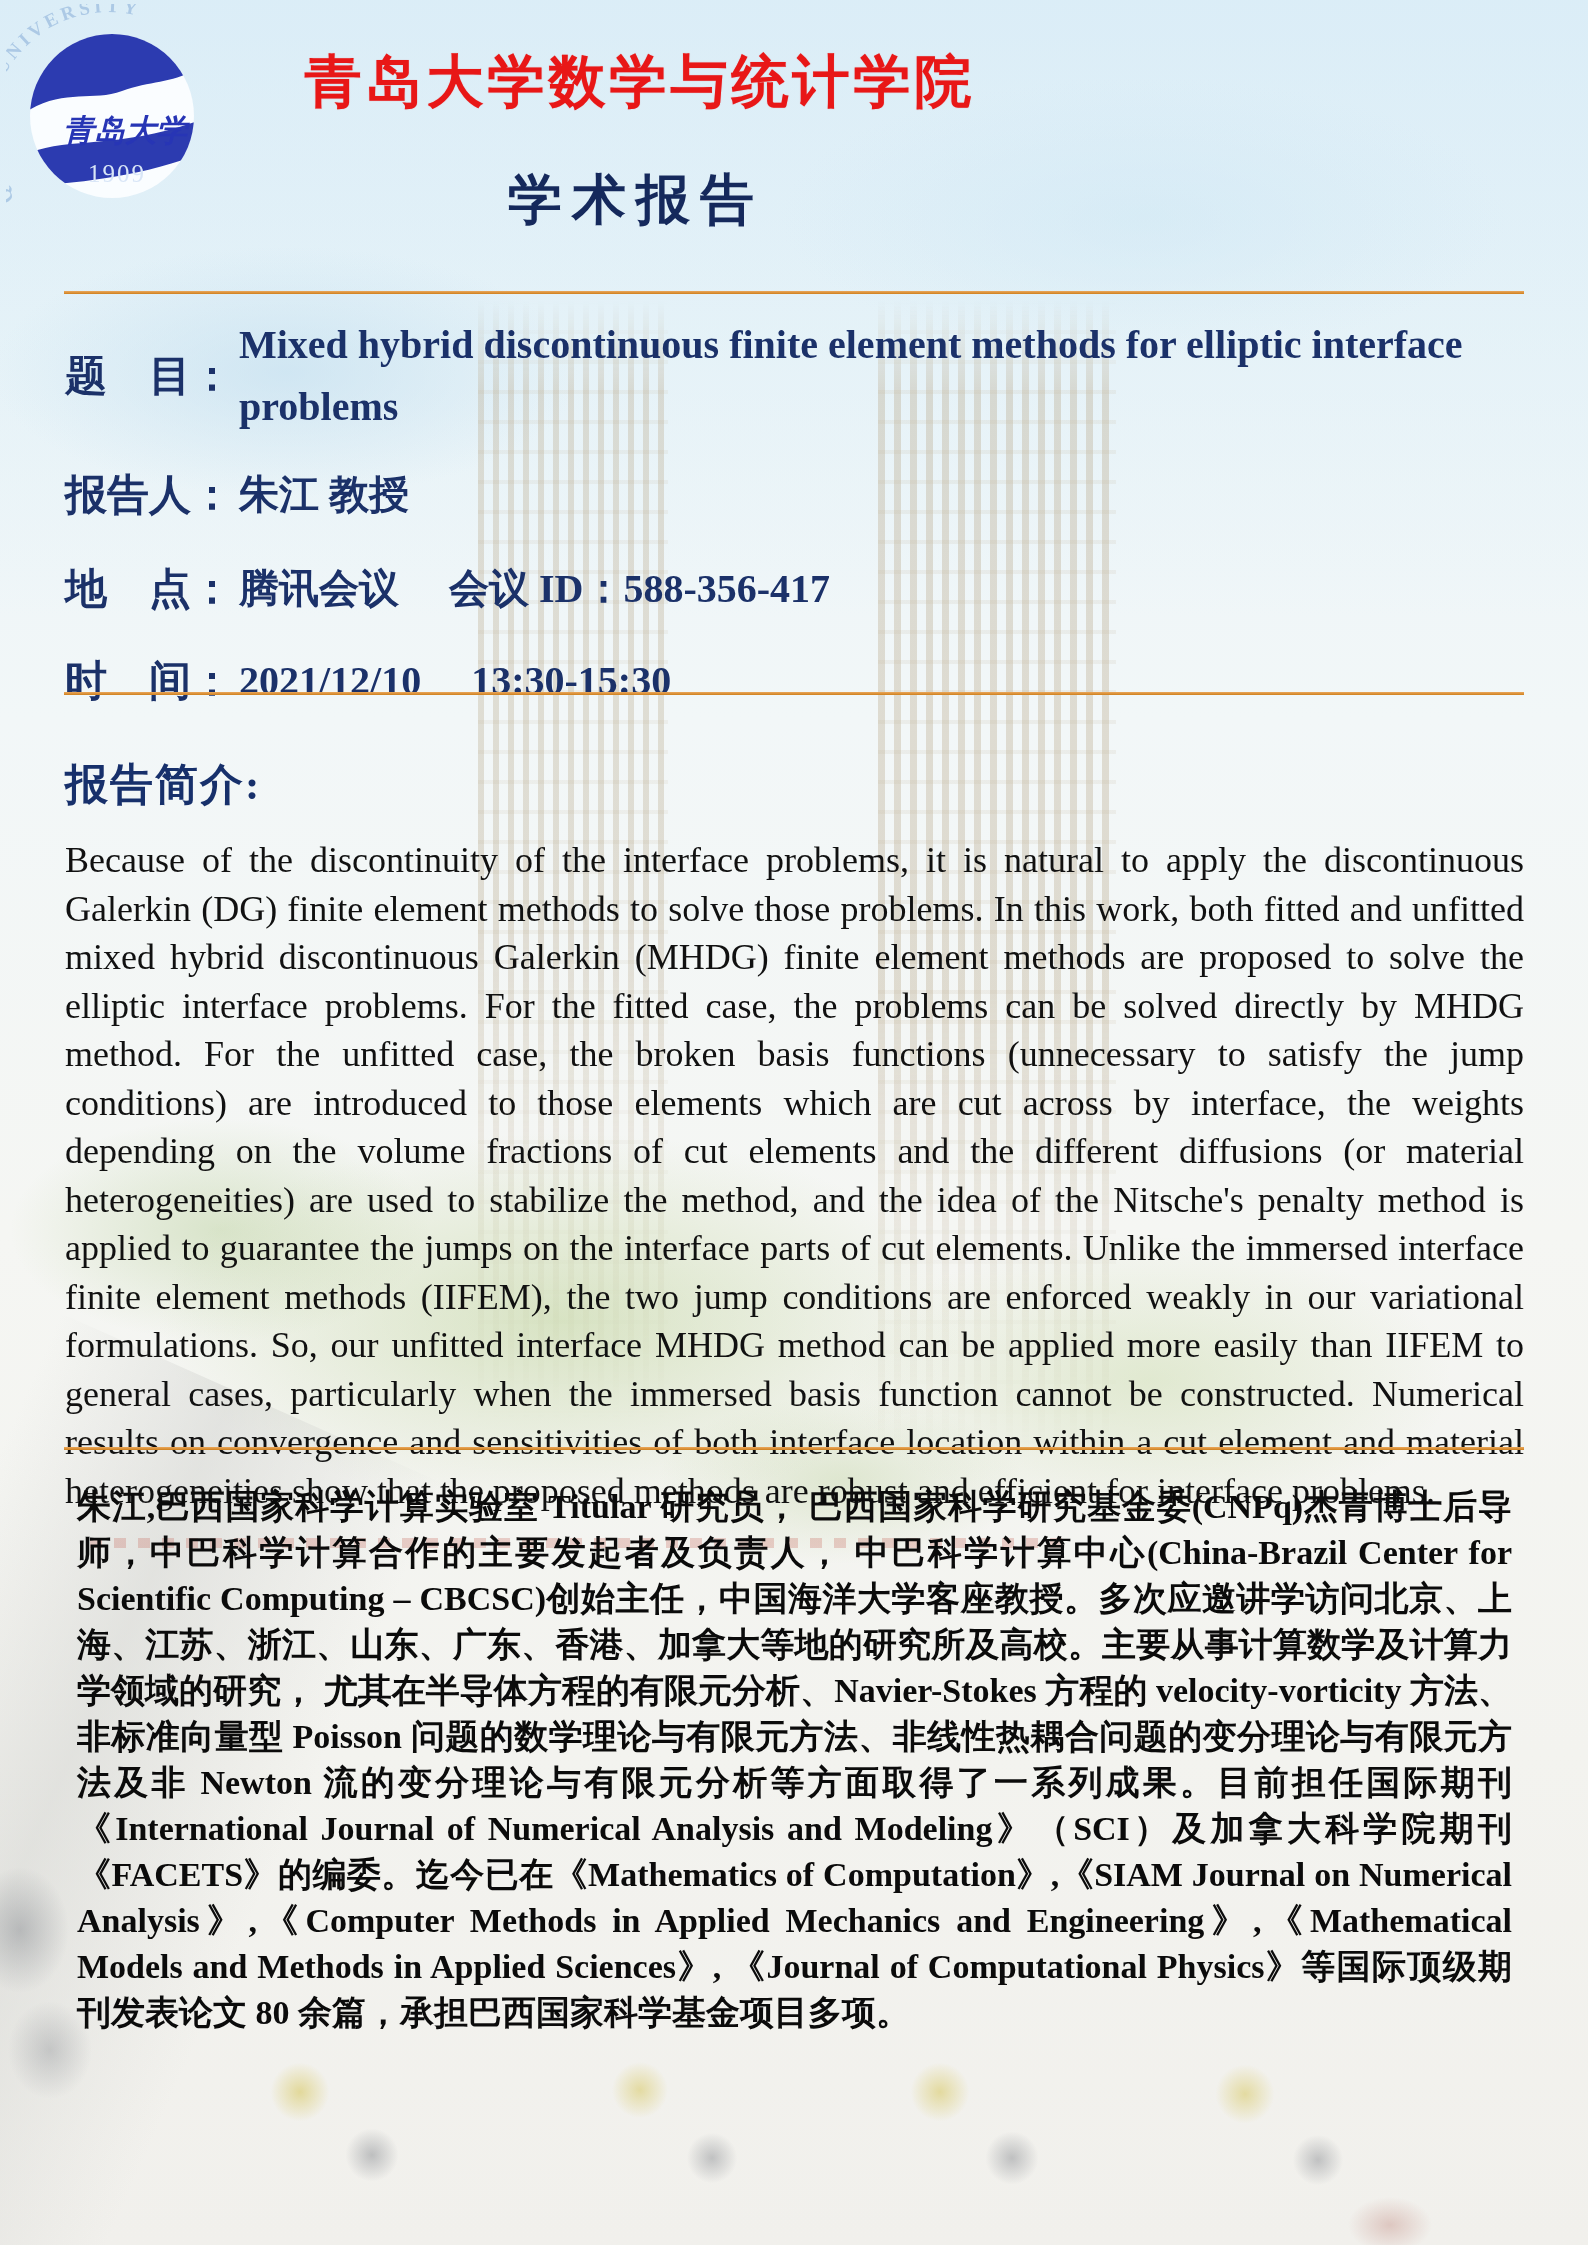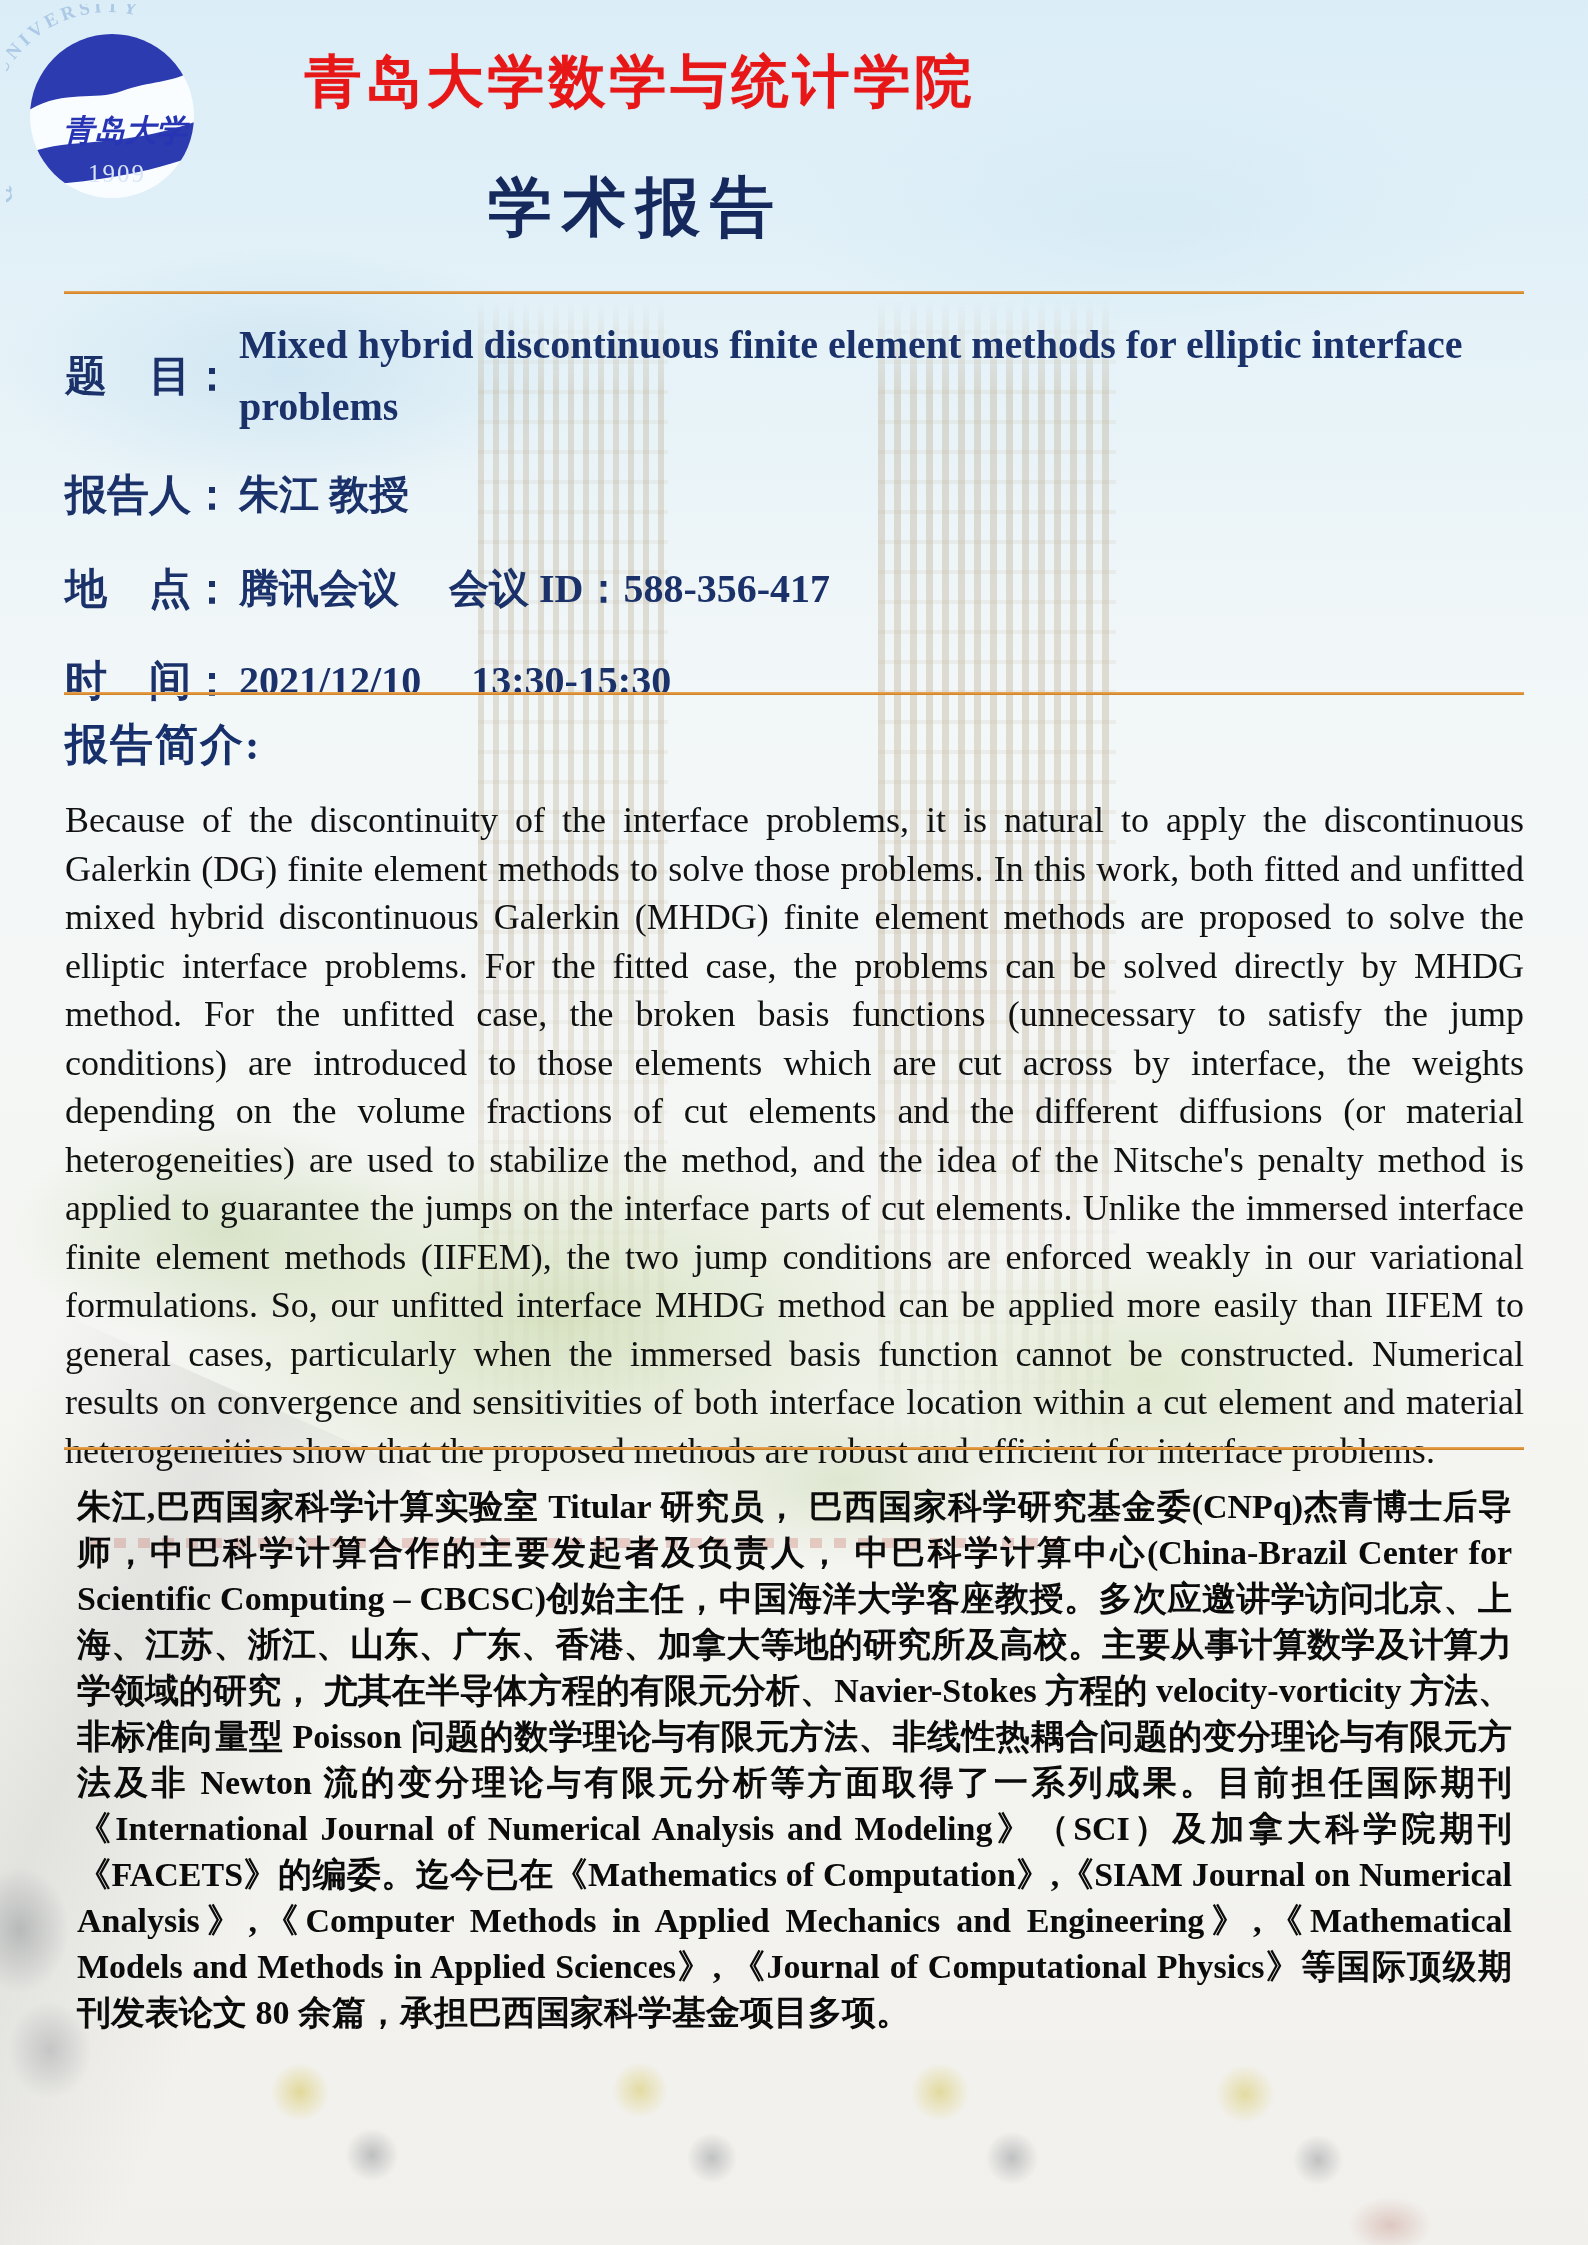--- a/index.html
+++ b/index.html
@@ -81,21 +81,21 @@
   .dept-title{
     position:absolute;left:0;top:44px;width:1280px;
     text-align:center;
     font-size:57px;font-weight:bold;letter-spacing:4px;
     color:#e81717;
     text-shadow:0 0 1px rgba(232,23,23,.4);
   }
   .poster-title{
     position:absolute;left:0;top:164px;width:1272px;
     text-align:center;
-    font-size:64px;font-weight:bold;letter-spacing:10px;
+    font-size:54px;font-weight:bold;letter-spacing:10px;
     color:#15295c;
   }
   
   .rule{position:absolute;left:64px;right:64px;height:3px;
     background:linear-gradient(180deg,#eaa75c 0%,#cf801d 100%);}
   .rule-1{top:291px;}
   .rule-2{top:692px;}
   .rule-3{top:1447px;}
 
   
@@ -112,21 +112,21 @@
   }
   .row-topic{margin-bottom:26px;align-items:center;}
   .row-speaker{margin-bottom:32px;}
   .row-venue{margin-bottom:30px;}
 
   
   .section-heading{
     margin:0;color:#17306b;
     font-size:43px;font-weight:bold;letter-spacing:2px;
   }
-  .abstract{position:absolute;left:65px;right:64px;top:716px;}
+  .abstract{position:absolute;left:65px;right:64px;top:756px;}
   .abstract .section-heading{margin-bottom:22px;}
   .abstract-body{
     margin:0;color:#111;
     font-size:36px;line-height:48.5px;
     text-align:justify;text-justify:inter-word;
   }
   .bio{position:absolute;left:65px;right:64px;top:1472px;}
   .bio .section-heading{margin-bottom:26px;}
   .bio-body{
     margin:12px;color:#0b0b0b;

